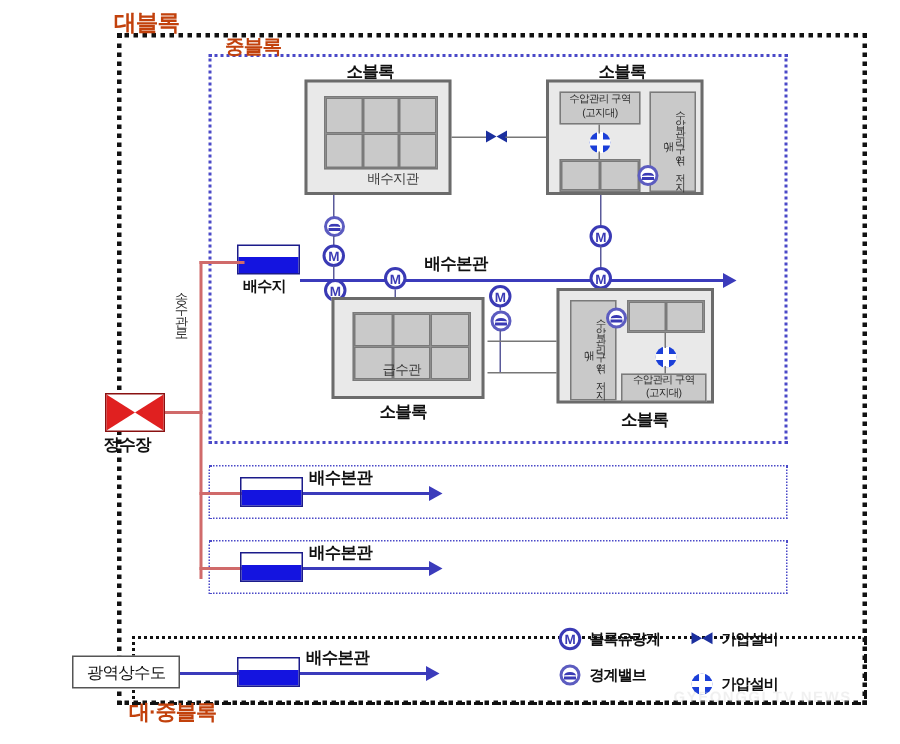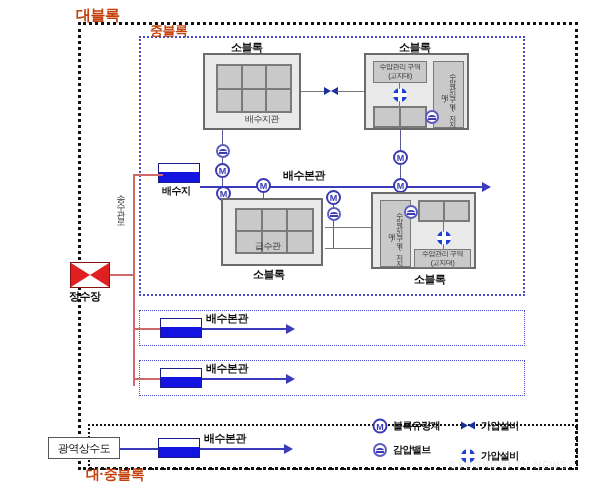--- a/index.html
+++ b/index.html
@@ -365,21 +365,21 @@
       <span class="legsym">
         <span class="bvalve"></span>
       </span>
       <span class="legtext">가압설비</span>
     </div>
 
     <div class="legrow" style="left:0px;top:26px;">
       <span class="legsym">
         <span class="prv"></span>
       </span>
-      <span class="legtext">감압밸브</span>
+      <span class="legtext">경계밸브</span>
     </div>
 
     <div class="legrow" style="left:88px;top:32px;align-items:center;">
       <span class="legsym">
         <span class="booster"></span>
       </span>
       <span class="legtext">가압설비</span>
     </div>
 
   </div>

